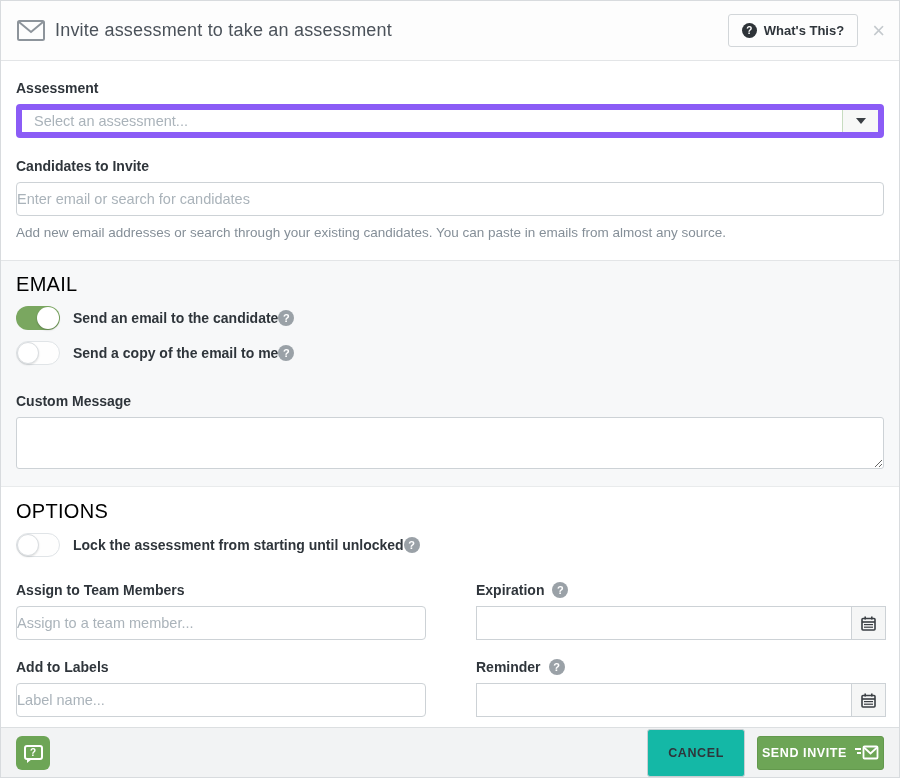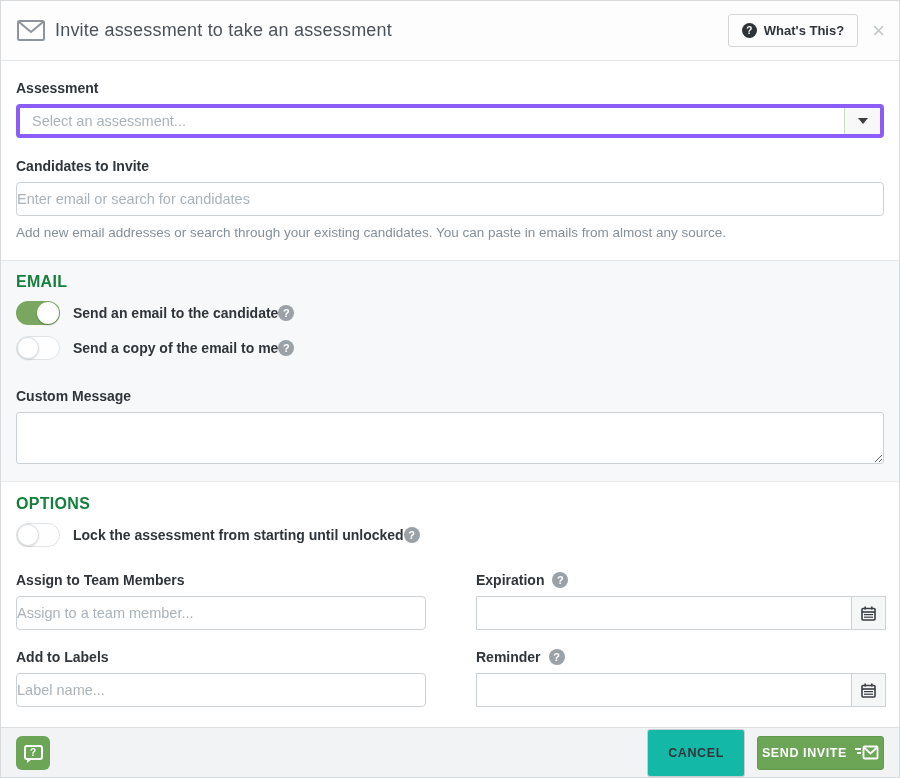--- a/index.html
+++ b/index.html
@@ -106,21 +106,21 @@
     font-family: inherit;
     outline: none;
   }
   .text-input::placeholder { color: #aab3ba; opacity: 1; }
   
   .section-top { padding: 18px 15px 20px 15px; background: #ffffff; }
   .select-wrap {
     display: flex;
     width: 100%;
     height: 34px;
-    border: 4px solid #8b5cf6;
+    border: 6px solid #8b5cf6;
     border-radius: 4px;
     background: #ffffff;
     overflow: hidden;
     margin-bottom: 19px;
     cursor: pointer;
   }
   .select-placeholder {
     flex: 1 1 auto;
     display: flex;
     align-items: center;
@@ -147,23 +147,23 @@
     font-size: 13.5px;
     color: #858f98;
   }
   
   .section-email {
     background: #f7f8f9;
     border-top: 1px solid #e3e5e7;
     padding: 12px 15px 17px 15px;
   }
   .section-heading {
-    font-size: 16px;
-    font-weight: 700;
-    color: #15803d;
+    font-size: 20px;
+    font-weight: 400;
+    color: #000000;
     letter-spacing: 0.3px;
     margin-bottom: 10px;
   }
   .toggle-row {
     display: flex;
     align-items: center;
     gap: 13px;
     margin-bottom: 11px;
     height: 24px;
   }

